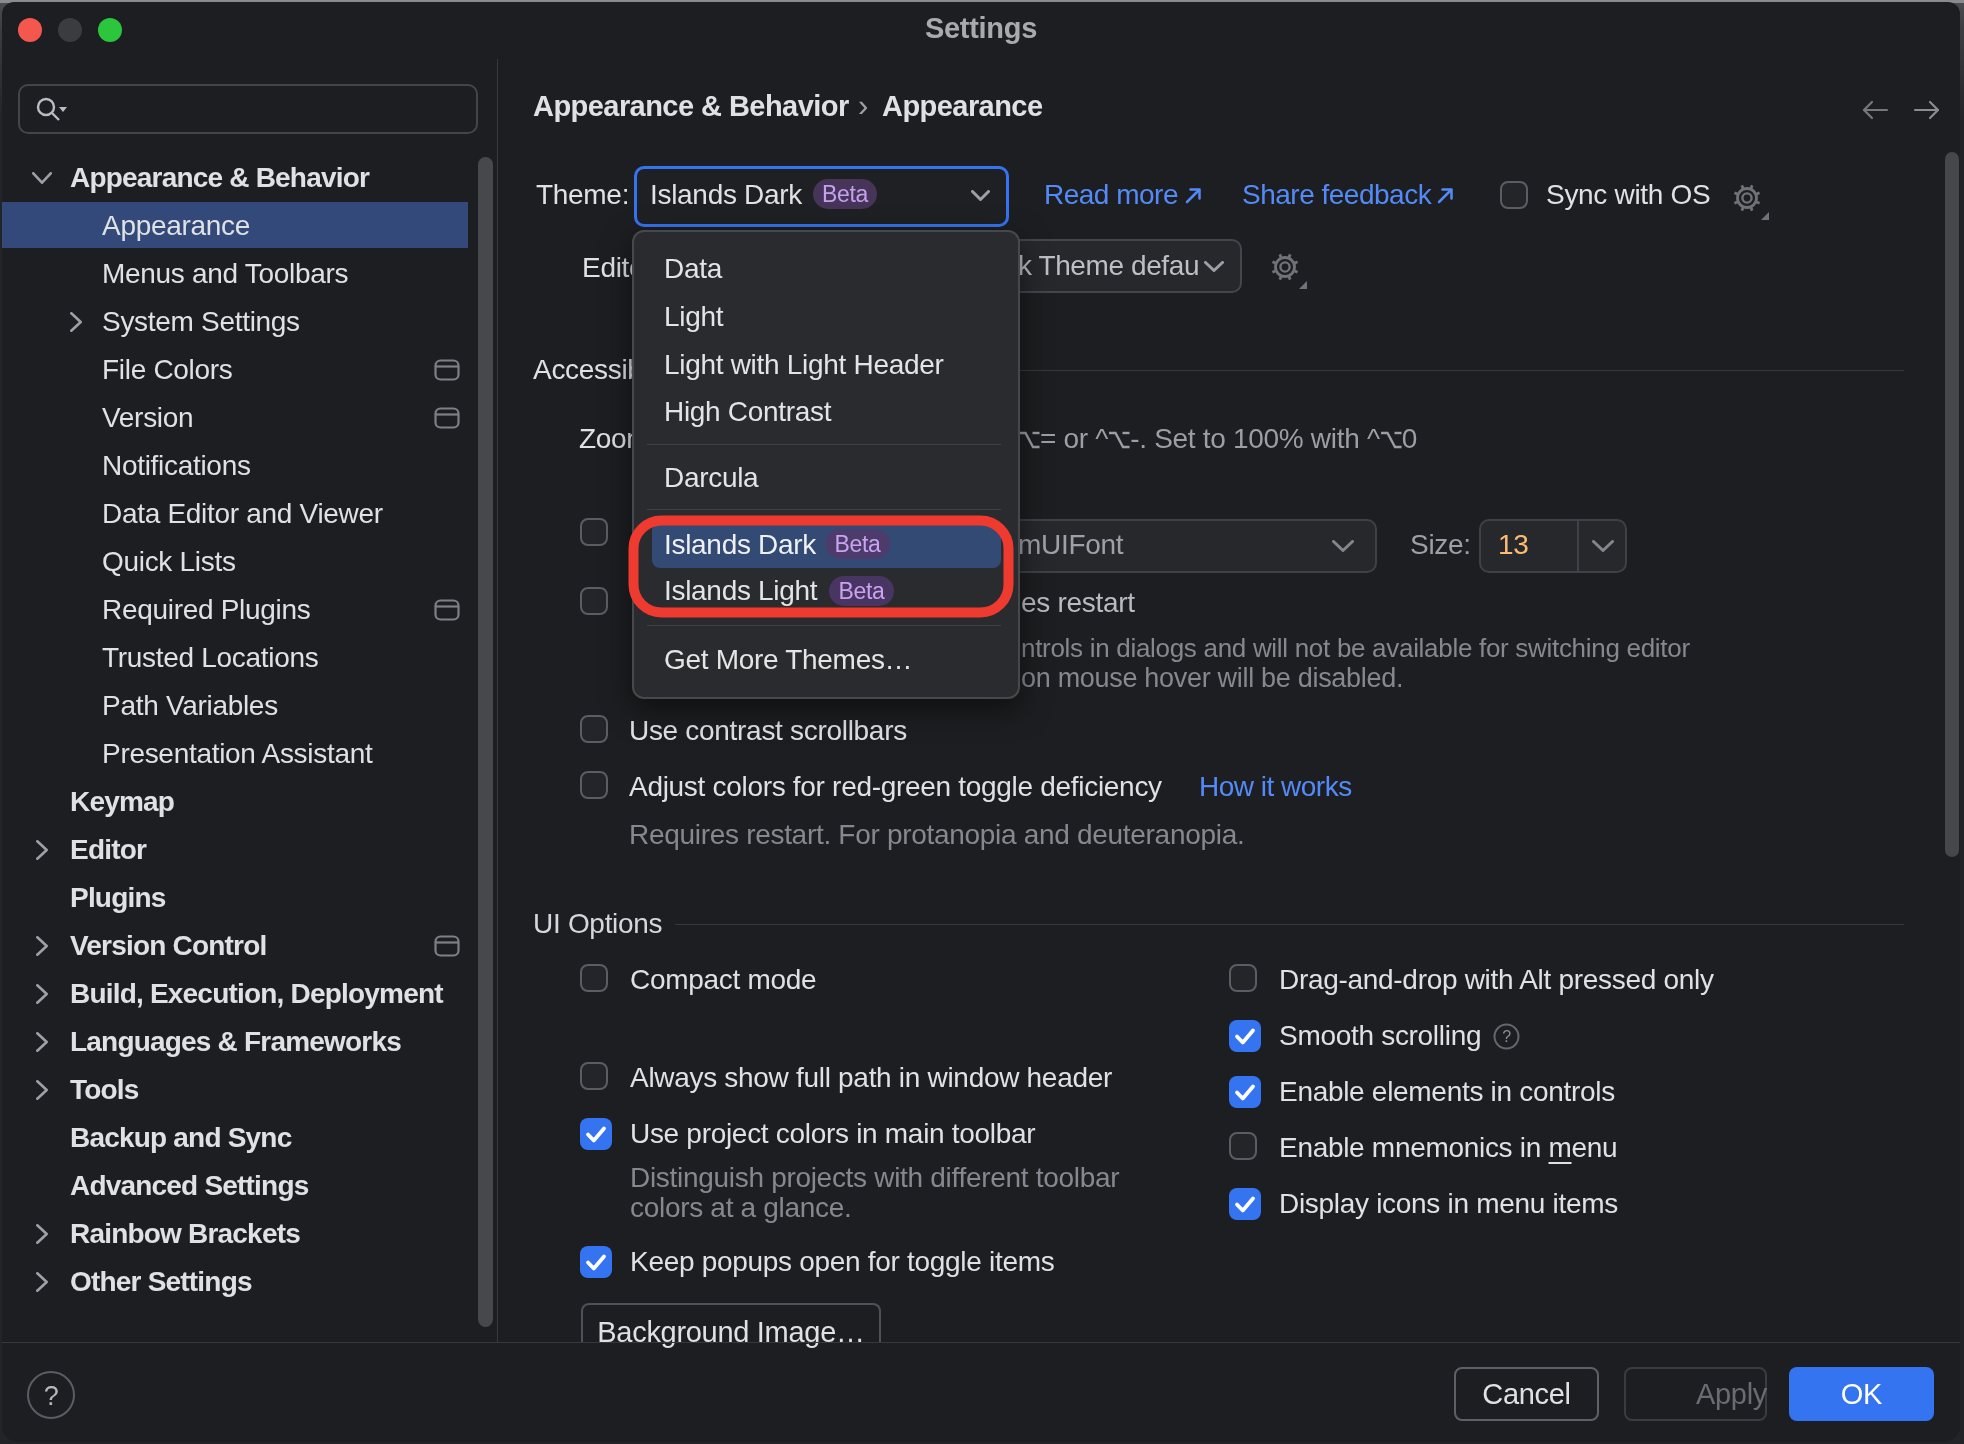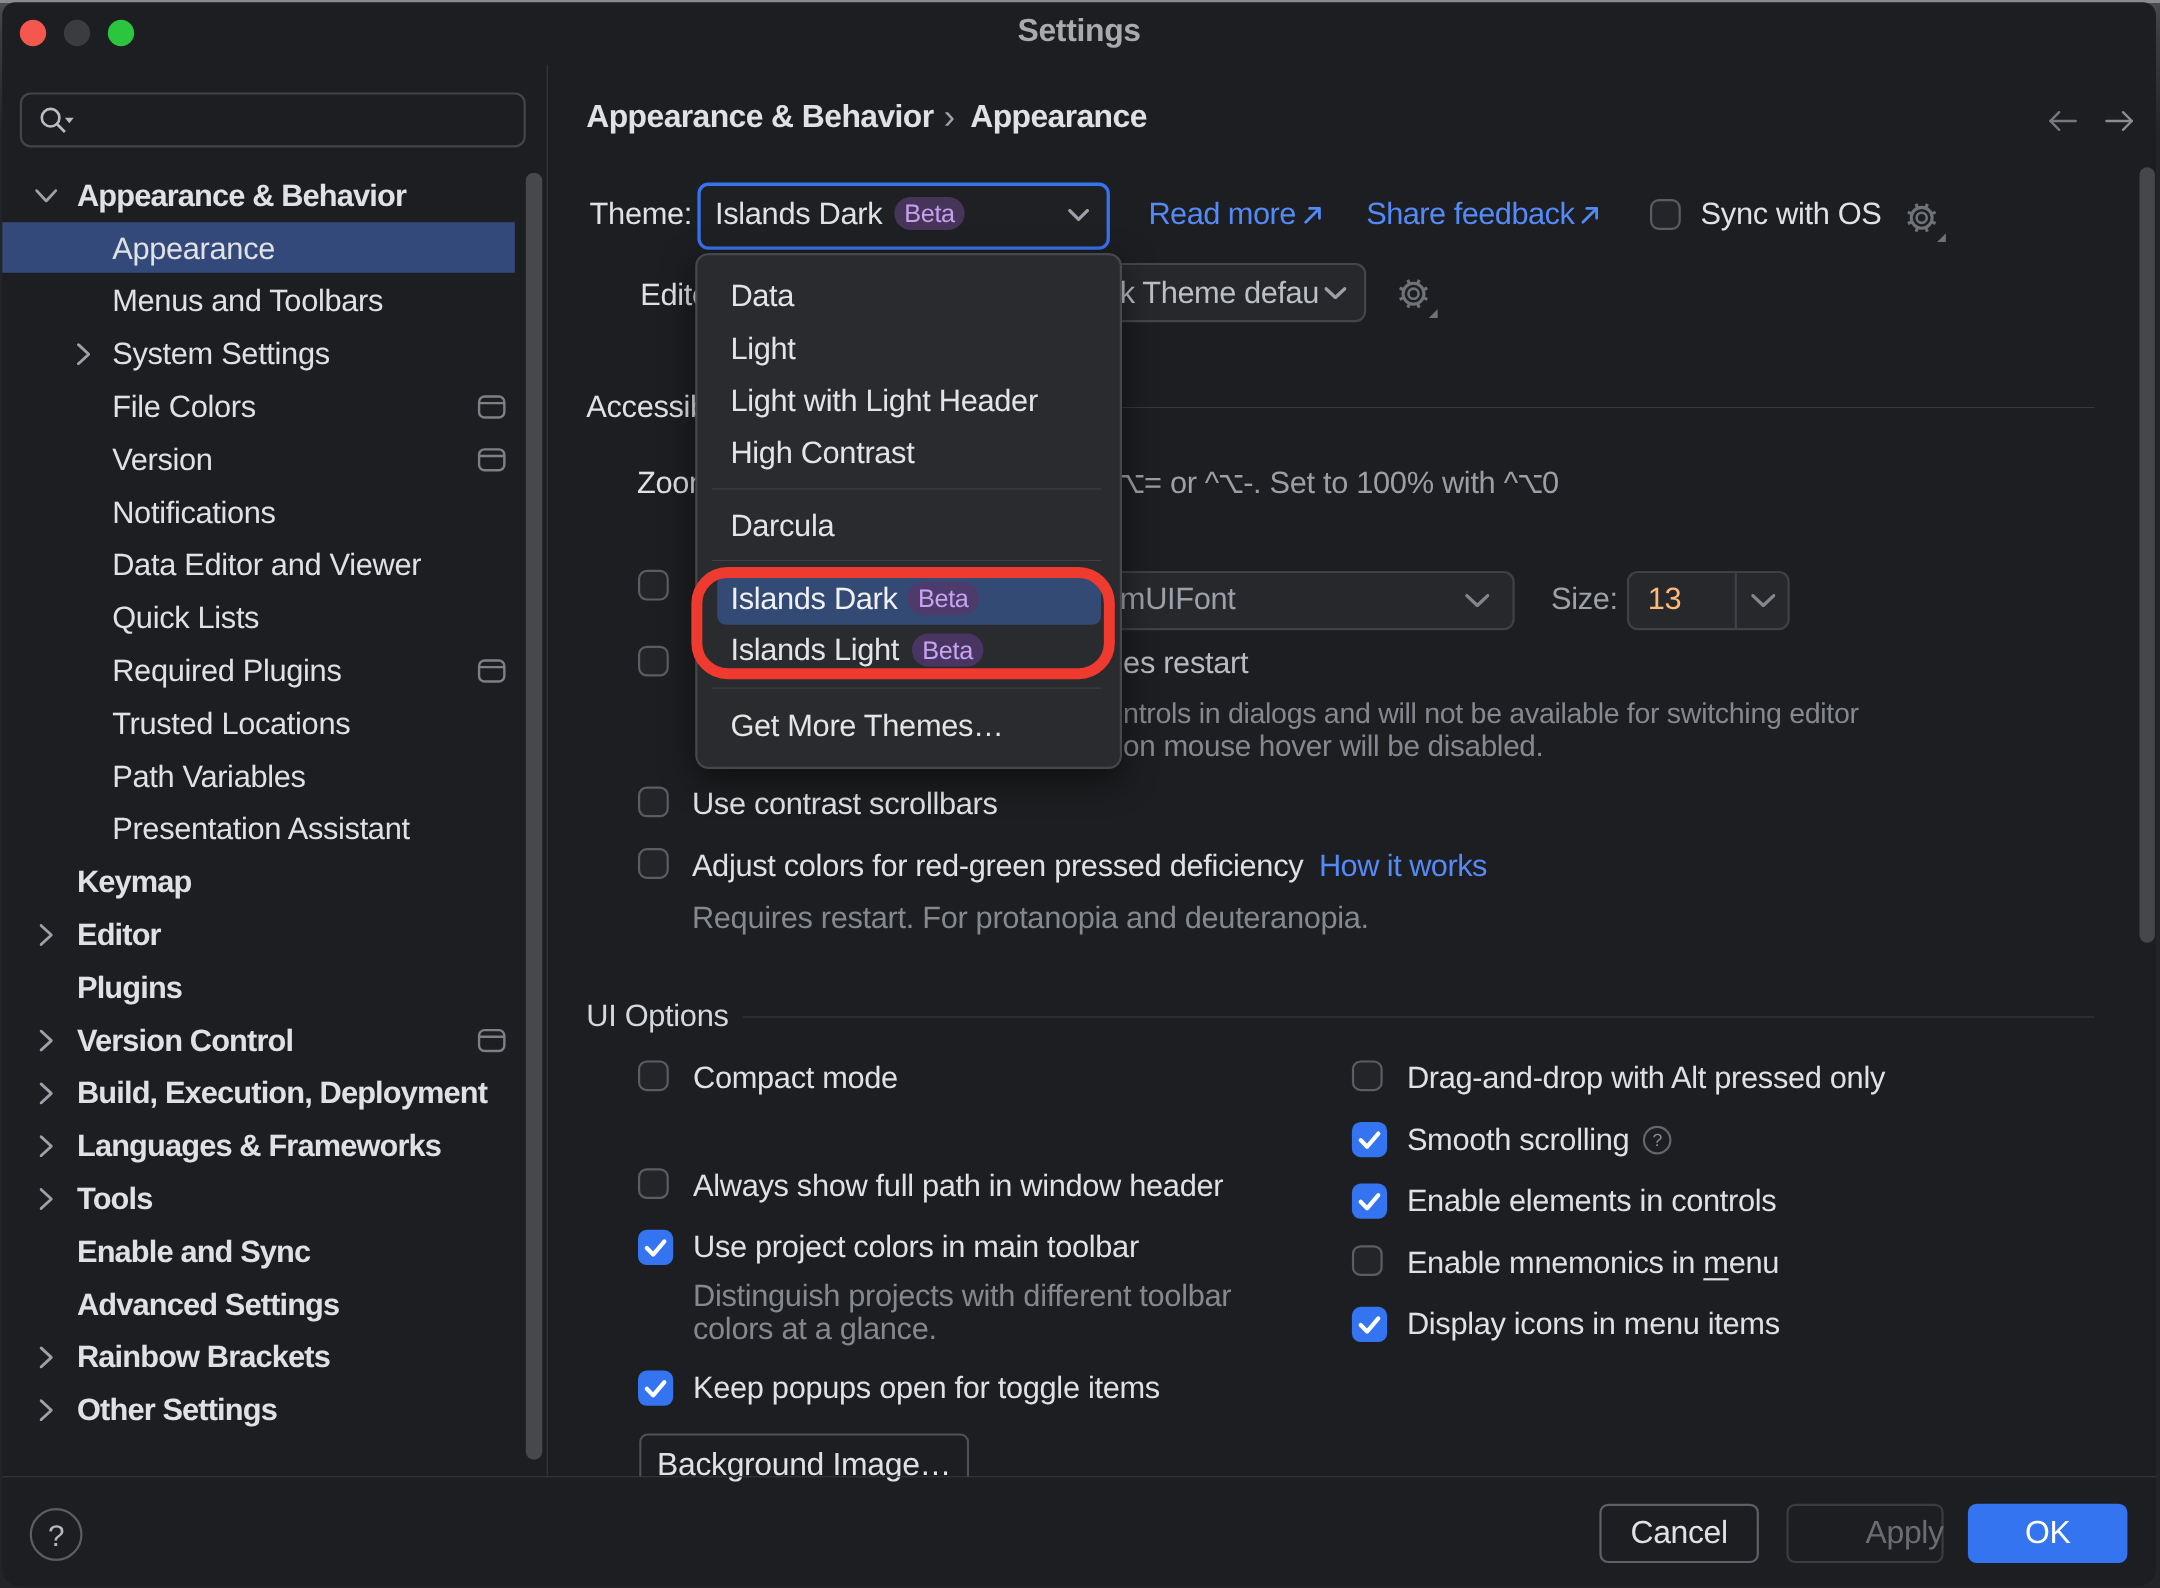--- a/index.html
+++ b/index.html
@@ -81,21 +81,21 @@
       <path d="M1.3 1.3 L10.7 10.0 L1.3 18.7" stroke="#9da0a8" stroke-width="2.6" fill="none" stroke-linecap="round" stroke-linejoin="round"></path>
     </svg>
 <div class="x txt b sb" style="left:68px;top:1020px;font-size:28px;line-height:40px">Languages &amp; Frameworks</div>
 <svg class="x" style="left:34px;top:1030px" width="12" height="20" viewBox="0 0 12 20">
       <path d="M1.3 1.3 L10.7 10.0 L1.3 18.7" stroke="#9da0a8" stroke-width="2.6" fill="none" stroke-linecap="round" stroke-linejoin="round"></path>
     </svg>
 <div class="x txt b sb" style="left:68px;top:1068px;font-size:28px;line-height:40px">Tools</div>
 <svg class="x" style="left:34px;top:1078px" width="12" height="20" viewBox="0 0 12 20">
       <path d="M1.3 1.3 L10.7 10.0 L1.3 18.7" stroke="#9da0a8" stroke-width="2.6" fill="none" stroke-linecap="round" stroke-linejoin="round"></path>
     </svg>
-<div class="x txt b sb" style="left:68px;top:1116px;font-size:28px;line-height:40px">Enable and Sync</div>
+<div class="x txt b sb" style="left:68px;top:1116px;font-size:28px;line-height:40px">Backup and Sync</div>
 <div class="x txt b sb" style="left:68px;top:1164px;font-size:28px;line-height:40px">Advanced Settings</div>
 <div class="x txt b sb" style="left:68px;top:1212px;font-size:28px;line-height:40px">Rainbow Brackets</div>
 <svg class="x" style="left:34px;top:1222px" width="12" height="20" viewBox="0 0 12 20">
       <path d="M1.3 1.3 L10.7 10.0 L1.3 18.7" stroke="#9da0a8" stroke-width="2.6" fill="none" stroke-linecap="round" stroke-linejoin="round"></path>
     </svg>
 <div class="x txt b sb" style="left:68px;top:1260px;font-size:28px;line-height:40px">Other Settings</div>
 <svg class="x" style="left:34px;top:1270px" width="12" height="20" viewBox="0 0 12 20">
       <path d="M1.3 1.3 L10.7 10.0 L1.3 18.7" stroke="#9da0a8" stroke-width="2.6" fill="none" stroke-linecap="round" stroke-linejoin="round"></path>
     </svg>
 <div class="x" style="left:476px;top:155px;width:15px;height:1170px;border-radius:8px;background:#47484c"></div>
@@ -207,21 +207,21 @@
 <div class="x" style="left:1575px;top:519px;width:2px;height:50px;background:#3f4147"></div>
 <svg class="x" style="left:1590px;top:538px" width="22" height="12" viewBox="0 0 22 12">
       <path d="M1.5 1.5 L11.0 10.5 L20.5 1.5" stroke="#83868c" stroke-width="3" fill="none" stroke-linecap="round" stroke-linejoin="round"></path>
     </svg>
 <div class="x " style="left:1019px;top:581px;font-size:28px;line-height:40px;color:#b8bbc1">es restart</div>
 <div class="x dim" style="left:1019px;top:626px;font-size:26px;line-height:40px">ntrols in dialogs and will not be available for switching editor</div>
 <div class="x dim" style="left:1019px;top:656px;font-size:27px;line-height:40px">on mouse hover will be disabled.</div>
 <div class="x cb" style="left:578px;top:713px;width:28px;height:28px"></div>
 <div class="x txt" style="left:627px;top:709px;font-size:28px;line-height:40px">Use contrast scrollbars</div>
 <div class="x cb" style="left:578px;top:769px;width:28px;height:28px"></div>
-<div class="x txt" style="left:627px;top:765px;font-size:28px;line-height:40px">Adjust colors for red-green pressed deficiency</div>
+<div class="x txt" style="left:627px;top:765px;font-size:28px;line-height:40px">Adjust colors for red-green toggle deficiency</div>
 <div class="x link" style="left:1197px;top:765px;font-size:28px;line-height:40px">How it works</div>
 <div class="x dim" style="left:627px;top:813px;font-size:28px;line-height:40px">Requires restart. For protanopia and deuteranopia.</div>
 <div class="x " style="left:531px;top:902px;font-size:28px;line-height:40px;color:#d4d7db">UI Options</div>
 <div class="sep" style="left:673px;top:922px;width:1229px"></div>
 <div class="x cb" style="left:578px;top:962px;width:28px;height:28px"></div>
 <div class="x txt" style="left:628px;top:958px;font-size:28px;line-height:40px">Compact mode</div>
 <div class="x cb" style="left:578px;top:1060px;width:28px;height:28px"></div>
 <div class="x txt" style="left:628px;top:1056px;font-size:28px;line-height:40px">Always show full path in window header</div>
 <div class="x cbc" style="left:578px;top:1116px;width:32px;height:32px"><svg width="32" height="32" viewBox="0 0 32 32">
         <path d="M8 16.5 L13.8 22.5 L24 10.5" stroke="#fff" stroke-width="3.8" fill="none" stroke-linecap="round" stroke-linejoin="round"></path>

